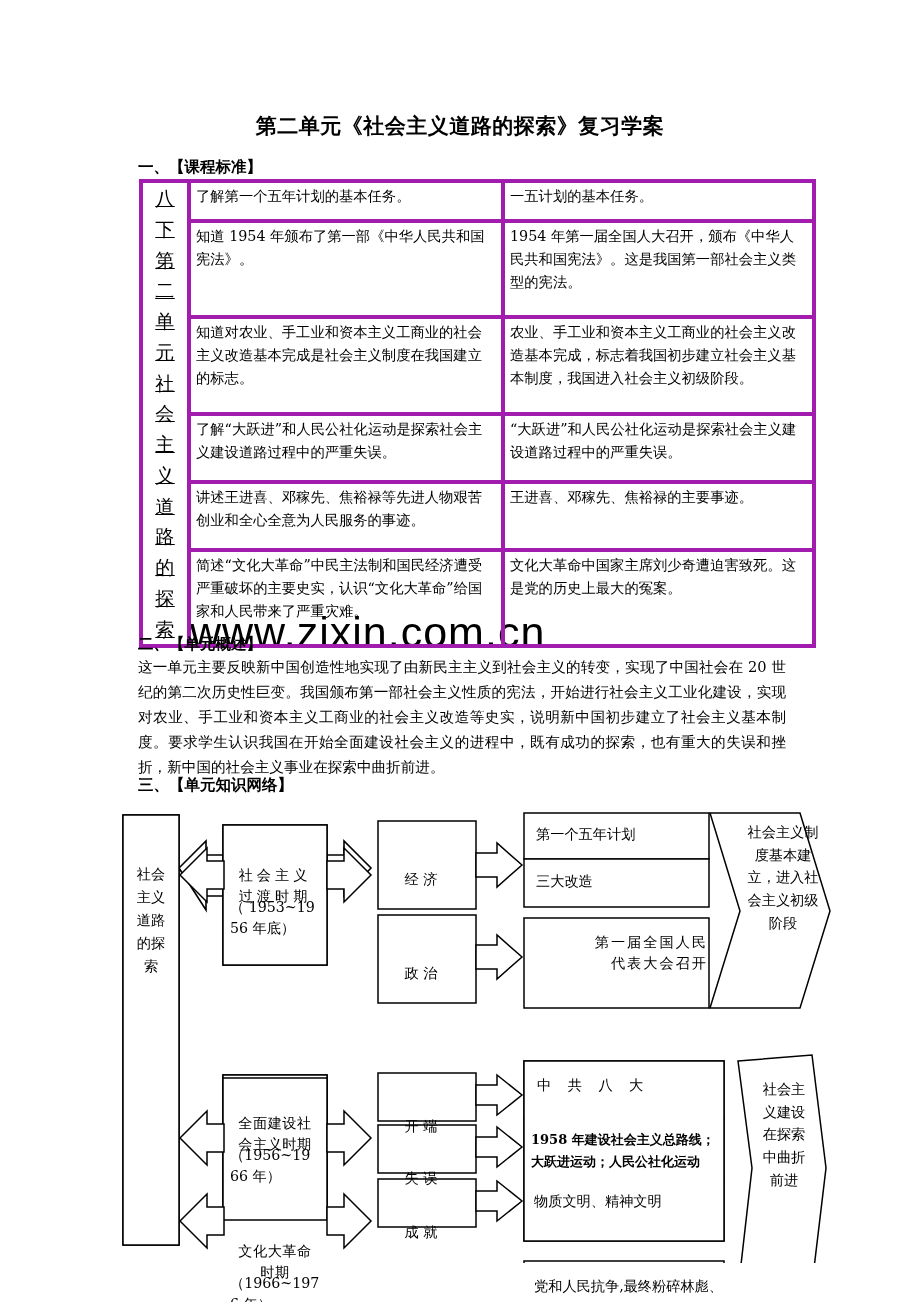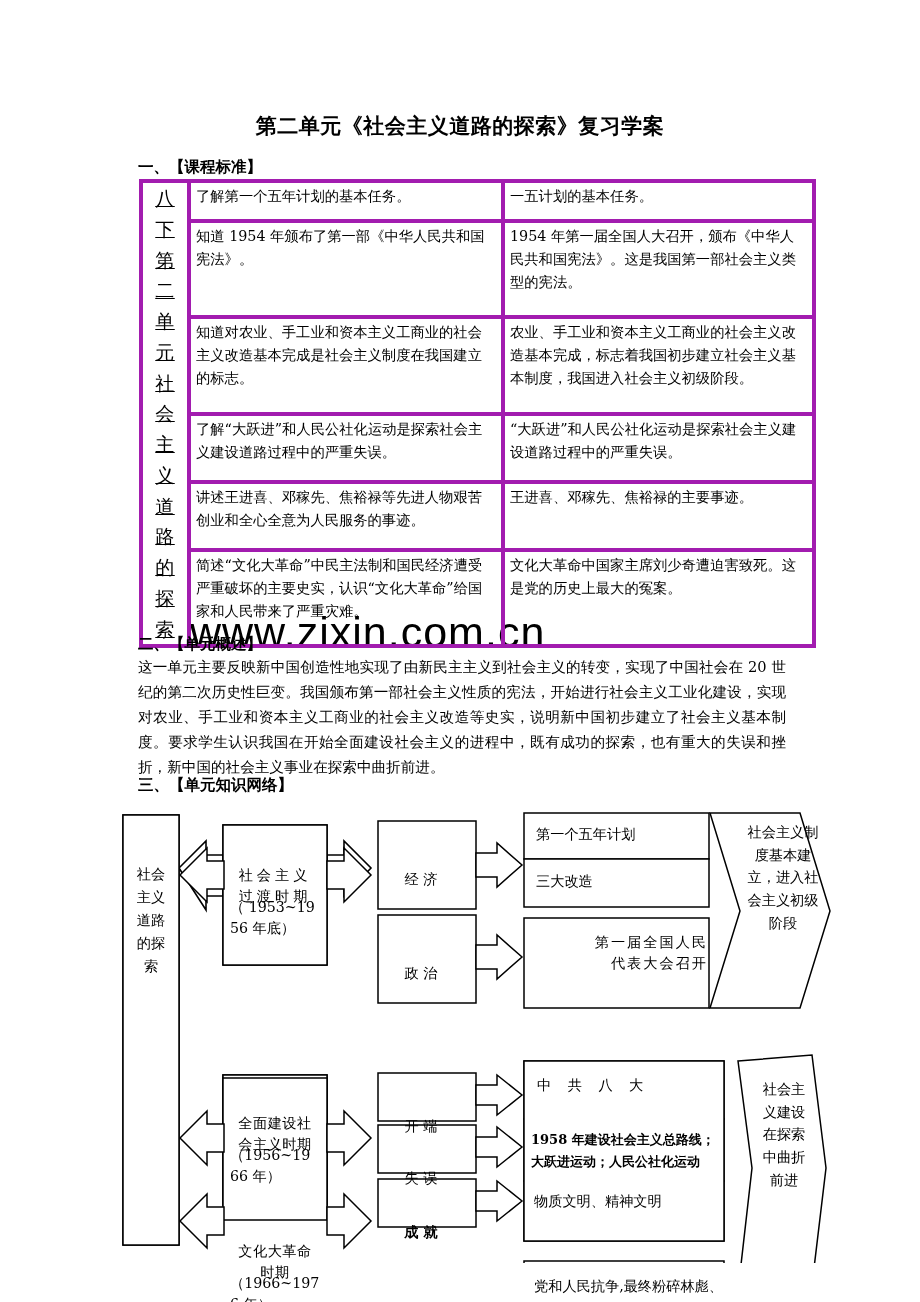--- a/index.html
+++ b/index.html
@@ -255,21 +255,21 @@
 
       <div class="dtext center" style="left:226px; top:418px; width:98px; letter-spacing:0.5px;">文化大革命
 时期</div>
       <div class="dtext" style="left:230px; top:480px; width:98px;">（1966~197
 6 年）</div>
 
       <div class="dtext center" style="left:382px; top:46px; width:78px;">经 济</div>
       <div class="dtext center" style="left:382px; top:140px; width:78px;">政 治</div>
       <div class="dtext center" style="left:382px; top:293px; width:78px;">开 端</div>
       <div class="dtext center" style="left:382px; top:345px; width:78px;">失 误</div>
-      <div class="dtext center" style="left:382px; top:399px; width:78px;font-weight:bold;">成 就</div>
+      <div class="dtext center" style="left:382px; top:399px; width:78px;">成 就</div>
 
       <div class="dtext" style="left:536px; top:31px; width:170px;">第一个五年计划</div>
       <div class="dtext" style="left:536px; top:78px; width:170px;">三大改造</div>
       <div class="dtext" style="left:536px; top:139px; width:172px; letter-spacing:2px;text-align:right;">第一届全国人民
 代表大会召开</div>
 
       <div class="dtext" style="left:537px; top:282px; width:180px; letter-spacing:6px;">中 共 八 大</div>
       <div class="dtext bold" style="left:531px; top:336px; width:195px; line-height:1.7;">1958 年建设社会主义总路线；
 大跃进运动；人民公社化运动</div>
       <div class="dtext" style="left:534px; top:398px; width:186px;">物质文明、精神文明</div>

